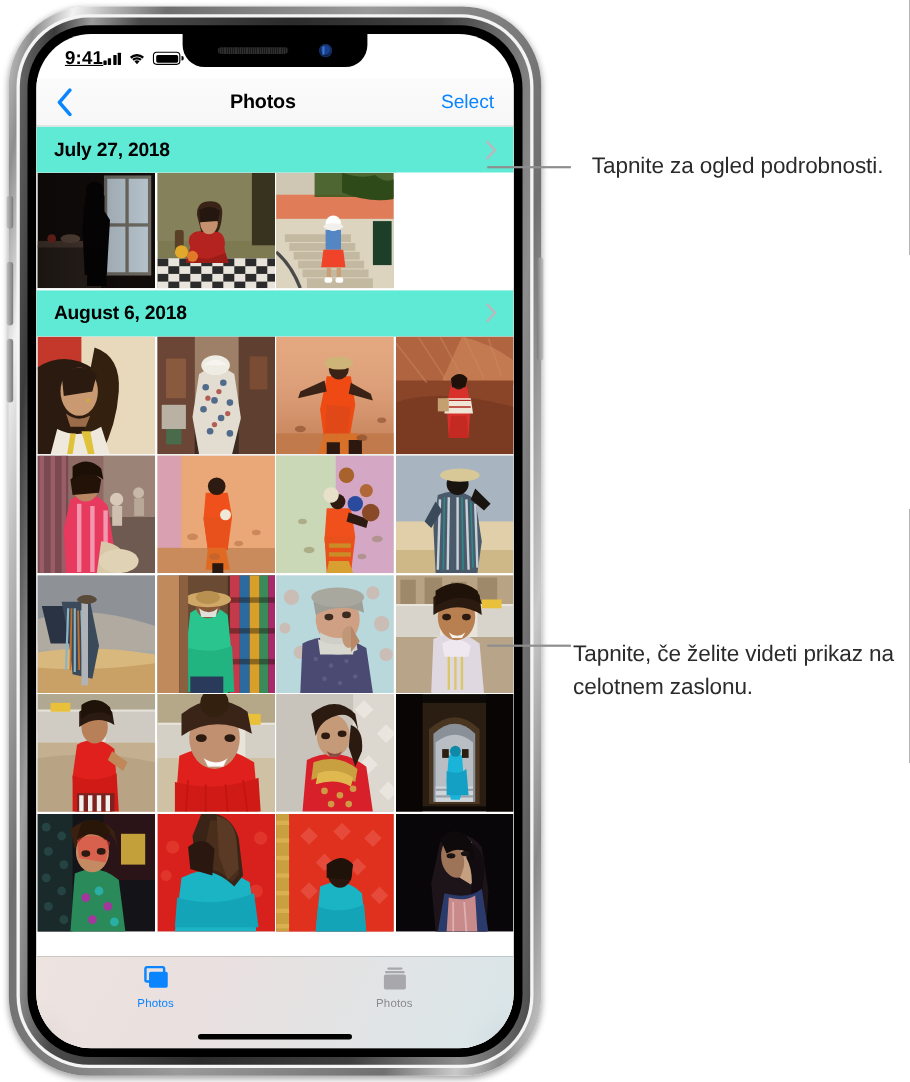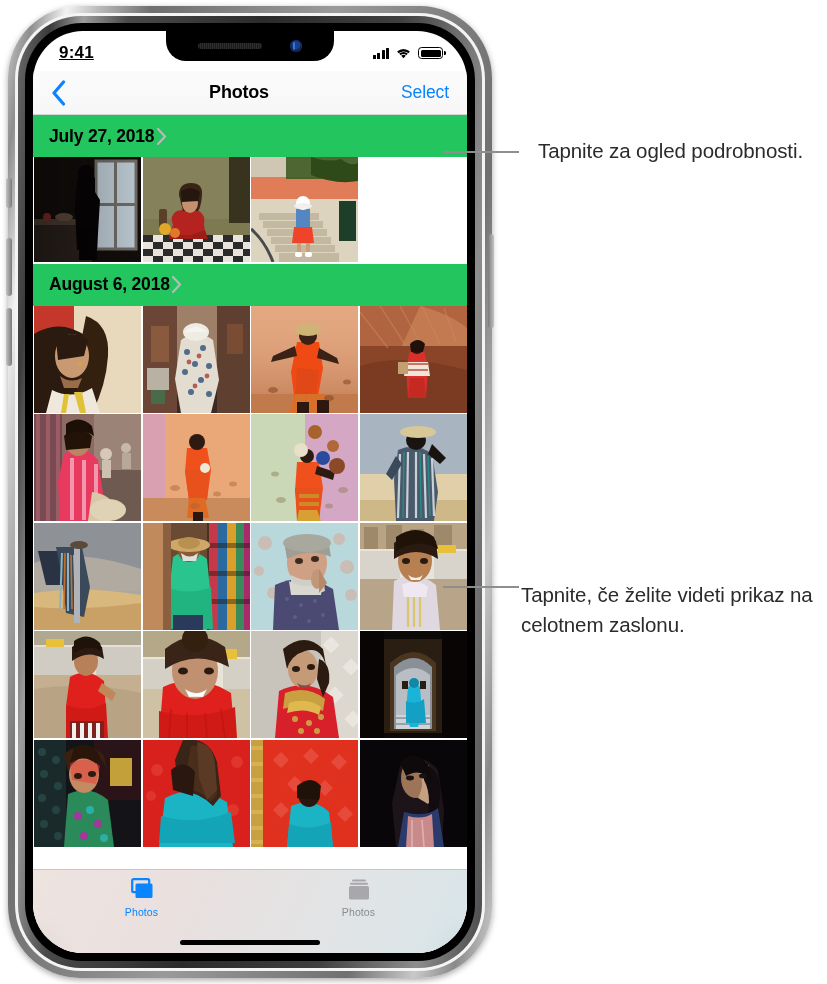--- a/index.html
+++ b/index.html
@@ -134,21 +134,20 @@
   }
 
   
   #status-bar {
     position: absolute;
     top: 0; left: 0; right: 0;
     height: 40px;
     z-index: 35;
     display: flex;
     align-items: center;
-    justify-content: space-between;
     padding: 0 24px 0 26px;
     background: transparent;
     text-decoration: underline;
   }
   #status-time {
     font-size: 17px;
     font-weight: bold;
     color: #000;
     letter-spacing: .2px;
     padding-top: 4px;
@@ -230,22 +229,23 @@
     position: absolute;
     top: 84px; left: 0; right: 0; bottom: 0;
     background: #fff;
     overflow: hidden;
   }
 
   .date-header {
     height: 42px;
     display: flex;
     align-items: center;
+    justify-content: space-between;
     padding: 0 14px 0 16px;
-    background: #22c55e;
+    background: #5eead4;
   }
   .date-header .dl {
     font-size: 17.5px;
     font-weight: bold;
     color: #000;
     letter-spacing: -.2px;
   }
   .date-chev {
     width: 14px; height: 22px;
     display: flex; align-items: center; justify-content: center;

